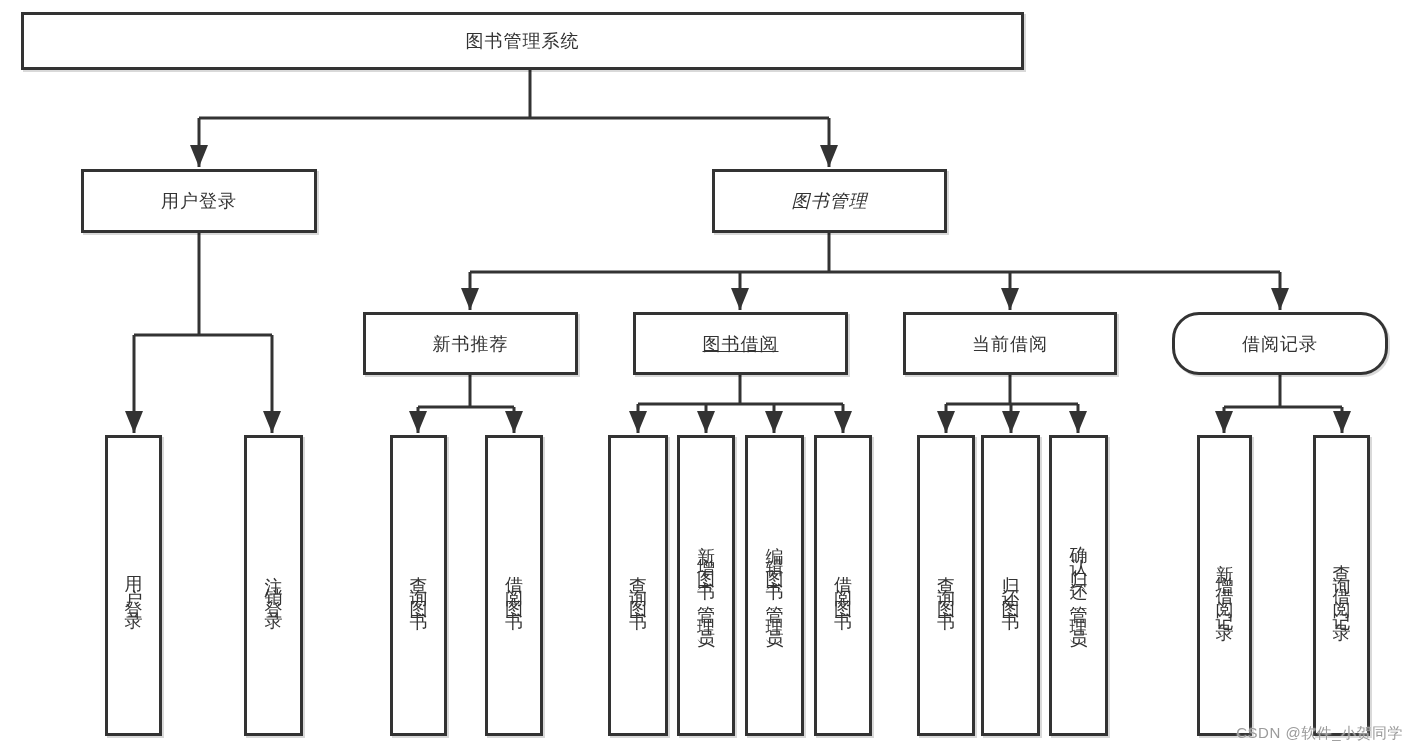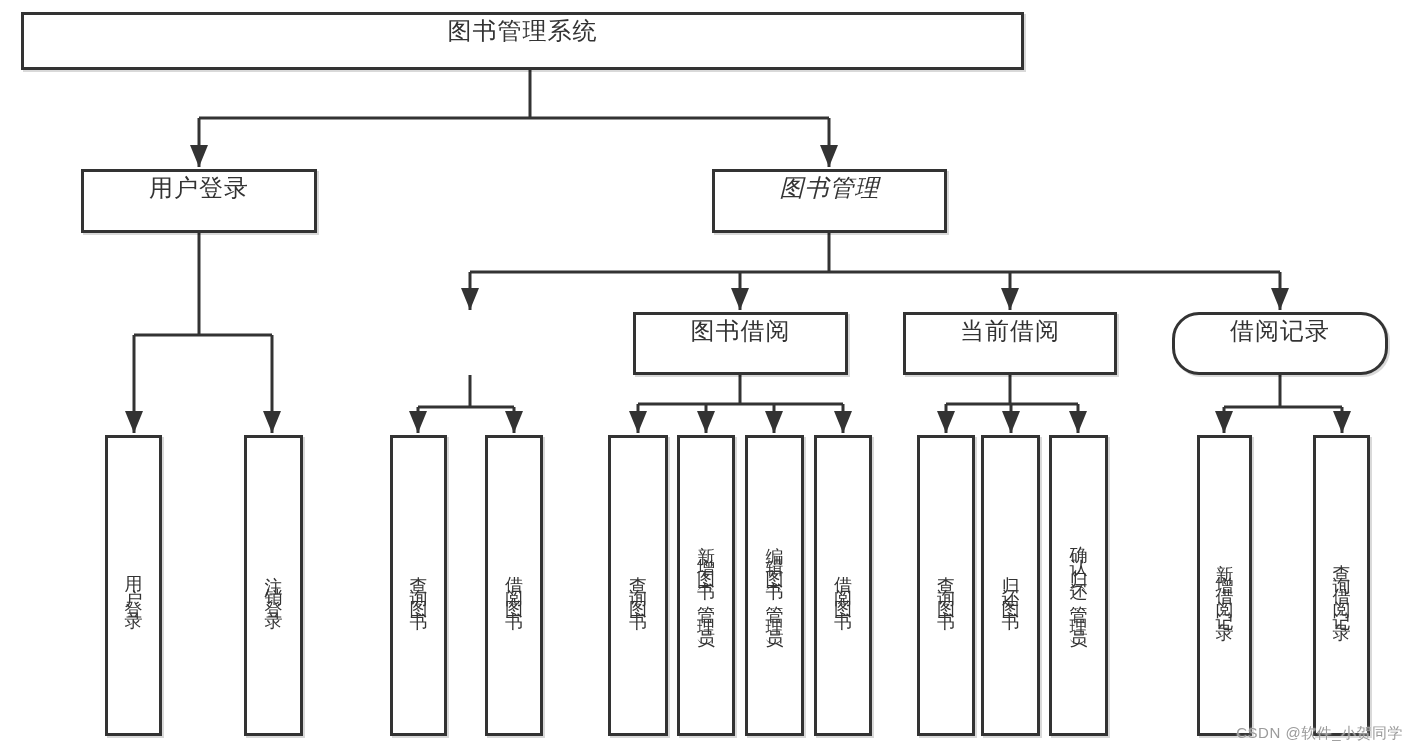--- a/index.html
+++ b/index.html
@@ -5,22 +5,22 @@
   html,body{margin:0;padding:0;background:#fff;}
   #canvas{
     position:relative;width:1405px;height:747px;background:#fff;overflow:hidden;
     font-family:"Liberation Sans", sans-serif;color:#333;
   }
   #wires{position:absolute;left:0;top:0;width:1405px;height:747px;}
   .node{
     position:absolute;box-sizing:border-box;background:#fff;
     border:3px solid #333;box-shadow:2px 2px 0 rgba(0,0,0,0.15);
   }
-  .hbox{display:flex;justify-content:center;
-    font-size:24px;letter-spacing:1px;}
+  .hbox{display:flex;align-items:center;justify-content:center;
+    font-size:18px;letter-spacing:1px;}
   .vbox{}
   .vlabel{
     position:absolute;top:50%;left:50%;transform:translate(-50%,-50%);
     writing-mode:vertical-rl;white-space:nowrap;
     font-size:18px;letter-spacing:12px;line-height:1;
   }
   .hlabel{pointer-events:none;}
   #watermark{
     position:absolute;right:2px;bottom:4px;font-size:15px;color:#9b9b9b;
     letter-spacing:0.5px;text-shadow:0 0 2px #fff;
@@ -80,21 +80,24 @@
     <span class="hlabel">图书管理系统</span>
   </div>
 
   <div class="node hbox" style="left:81px;top:169px;width:236px;height:64px;">
     <span class="hlabel">用户登录</span>
   </div>
   <div class="node hbox" style="left:712px;top:169px;width:235px;height:64px;font-style:italic;">
     <span class="hlabel">图书管理</span>
   </div>
 
-  <div class="node hbox" style="left:633px;top:312px;width:215px;height:63px;">
+  <div class="node hbox" style="left:363px;top:312px;width:215px;height:63px;">
+    <span class="hlabel">新书推荐</span>
+  </div>
+  <div class="node hbox" style="left:633px;top:312px;width:215px;height:63px;text-decoration:underline;">
     <span class="hlabel">图书借阅</span>
   </div>
   <div class="node hbox" style="left:903px;top:312px;width:214px;height:63px;">
     <span class="hlabel">当前借阅</span>
   </div>
   <div class="node hbox" style="left:1172px;top:312px;width:216px;height:63px;border-radius:27px;">
     <span class="hlabel">借阅记录</span>
   </div>
 
   <div class="node vbox" style="left:105px;top:435px;width:57px;height:301px;">

